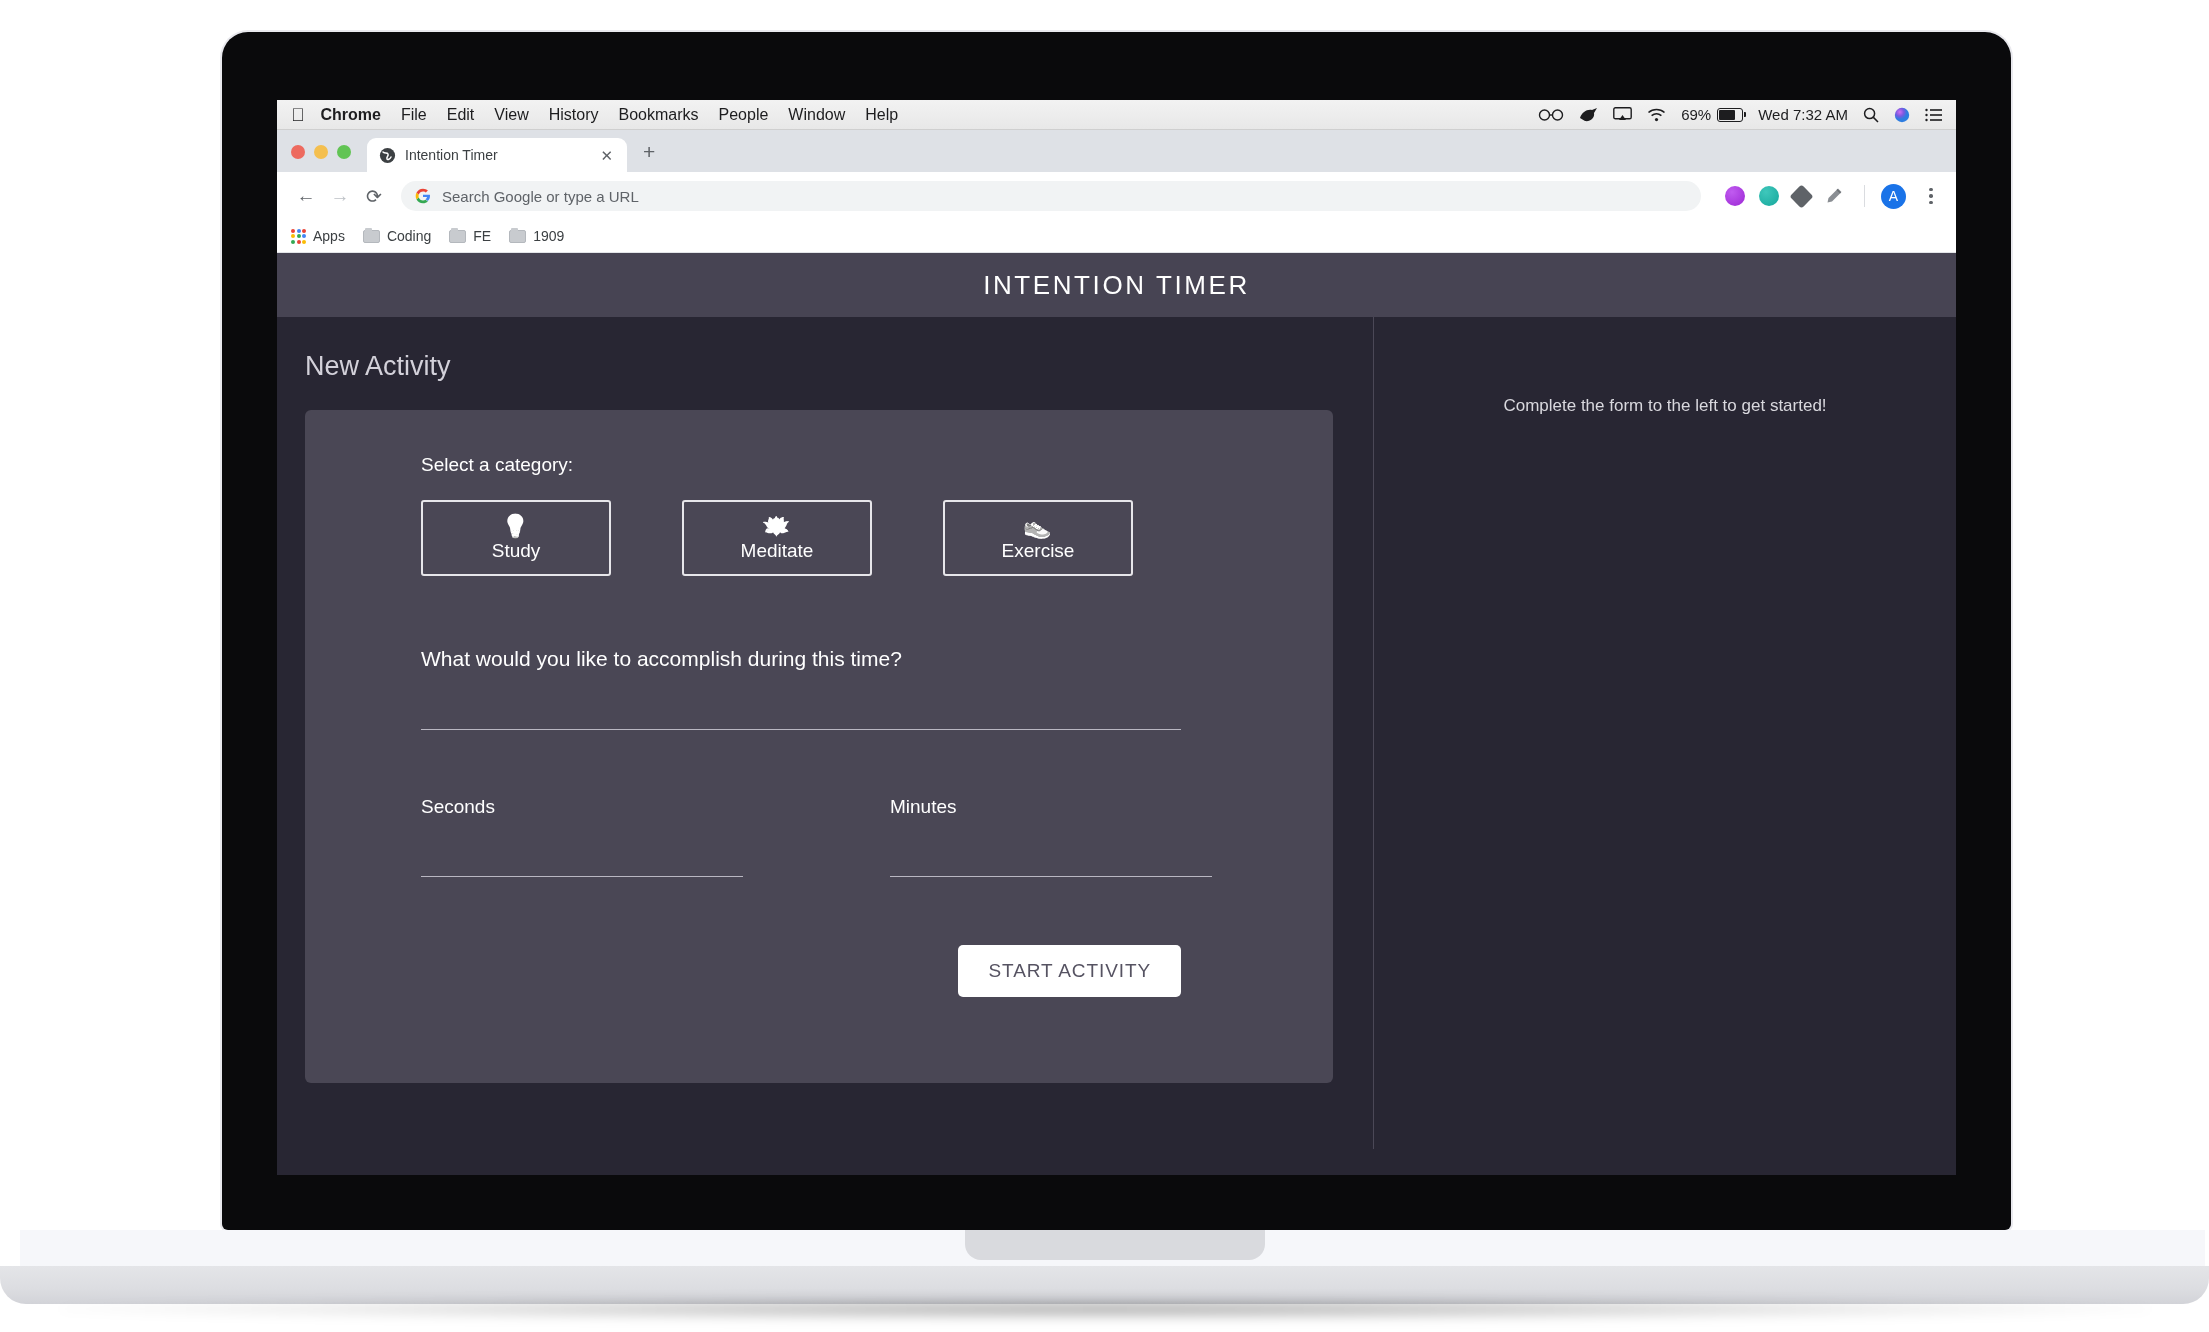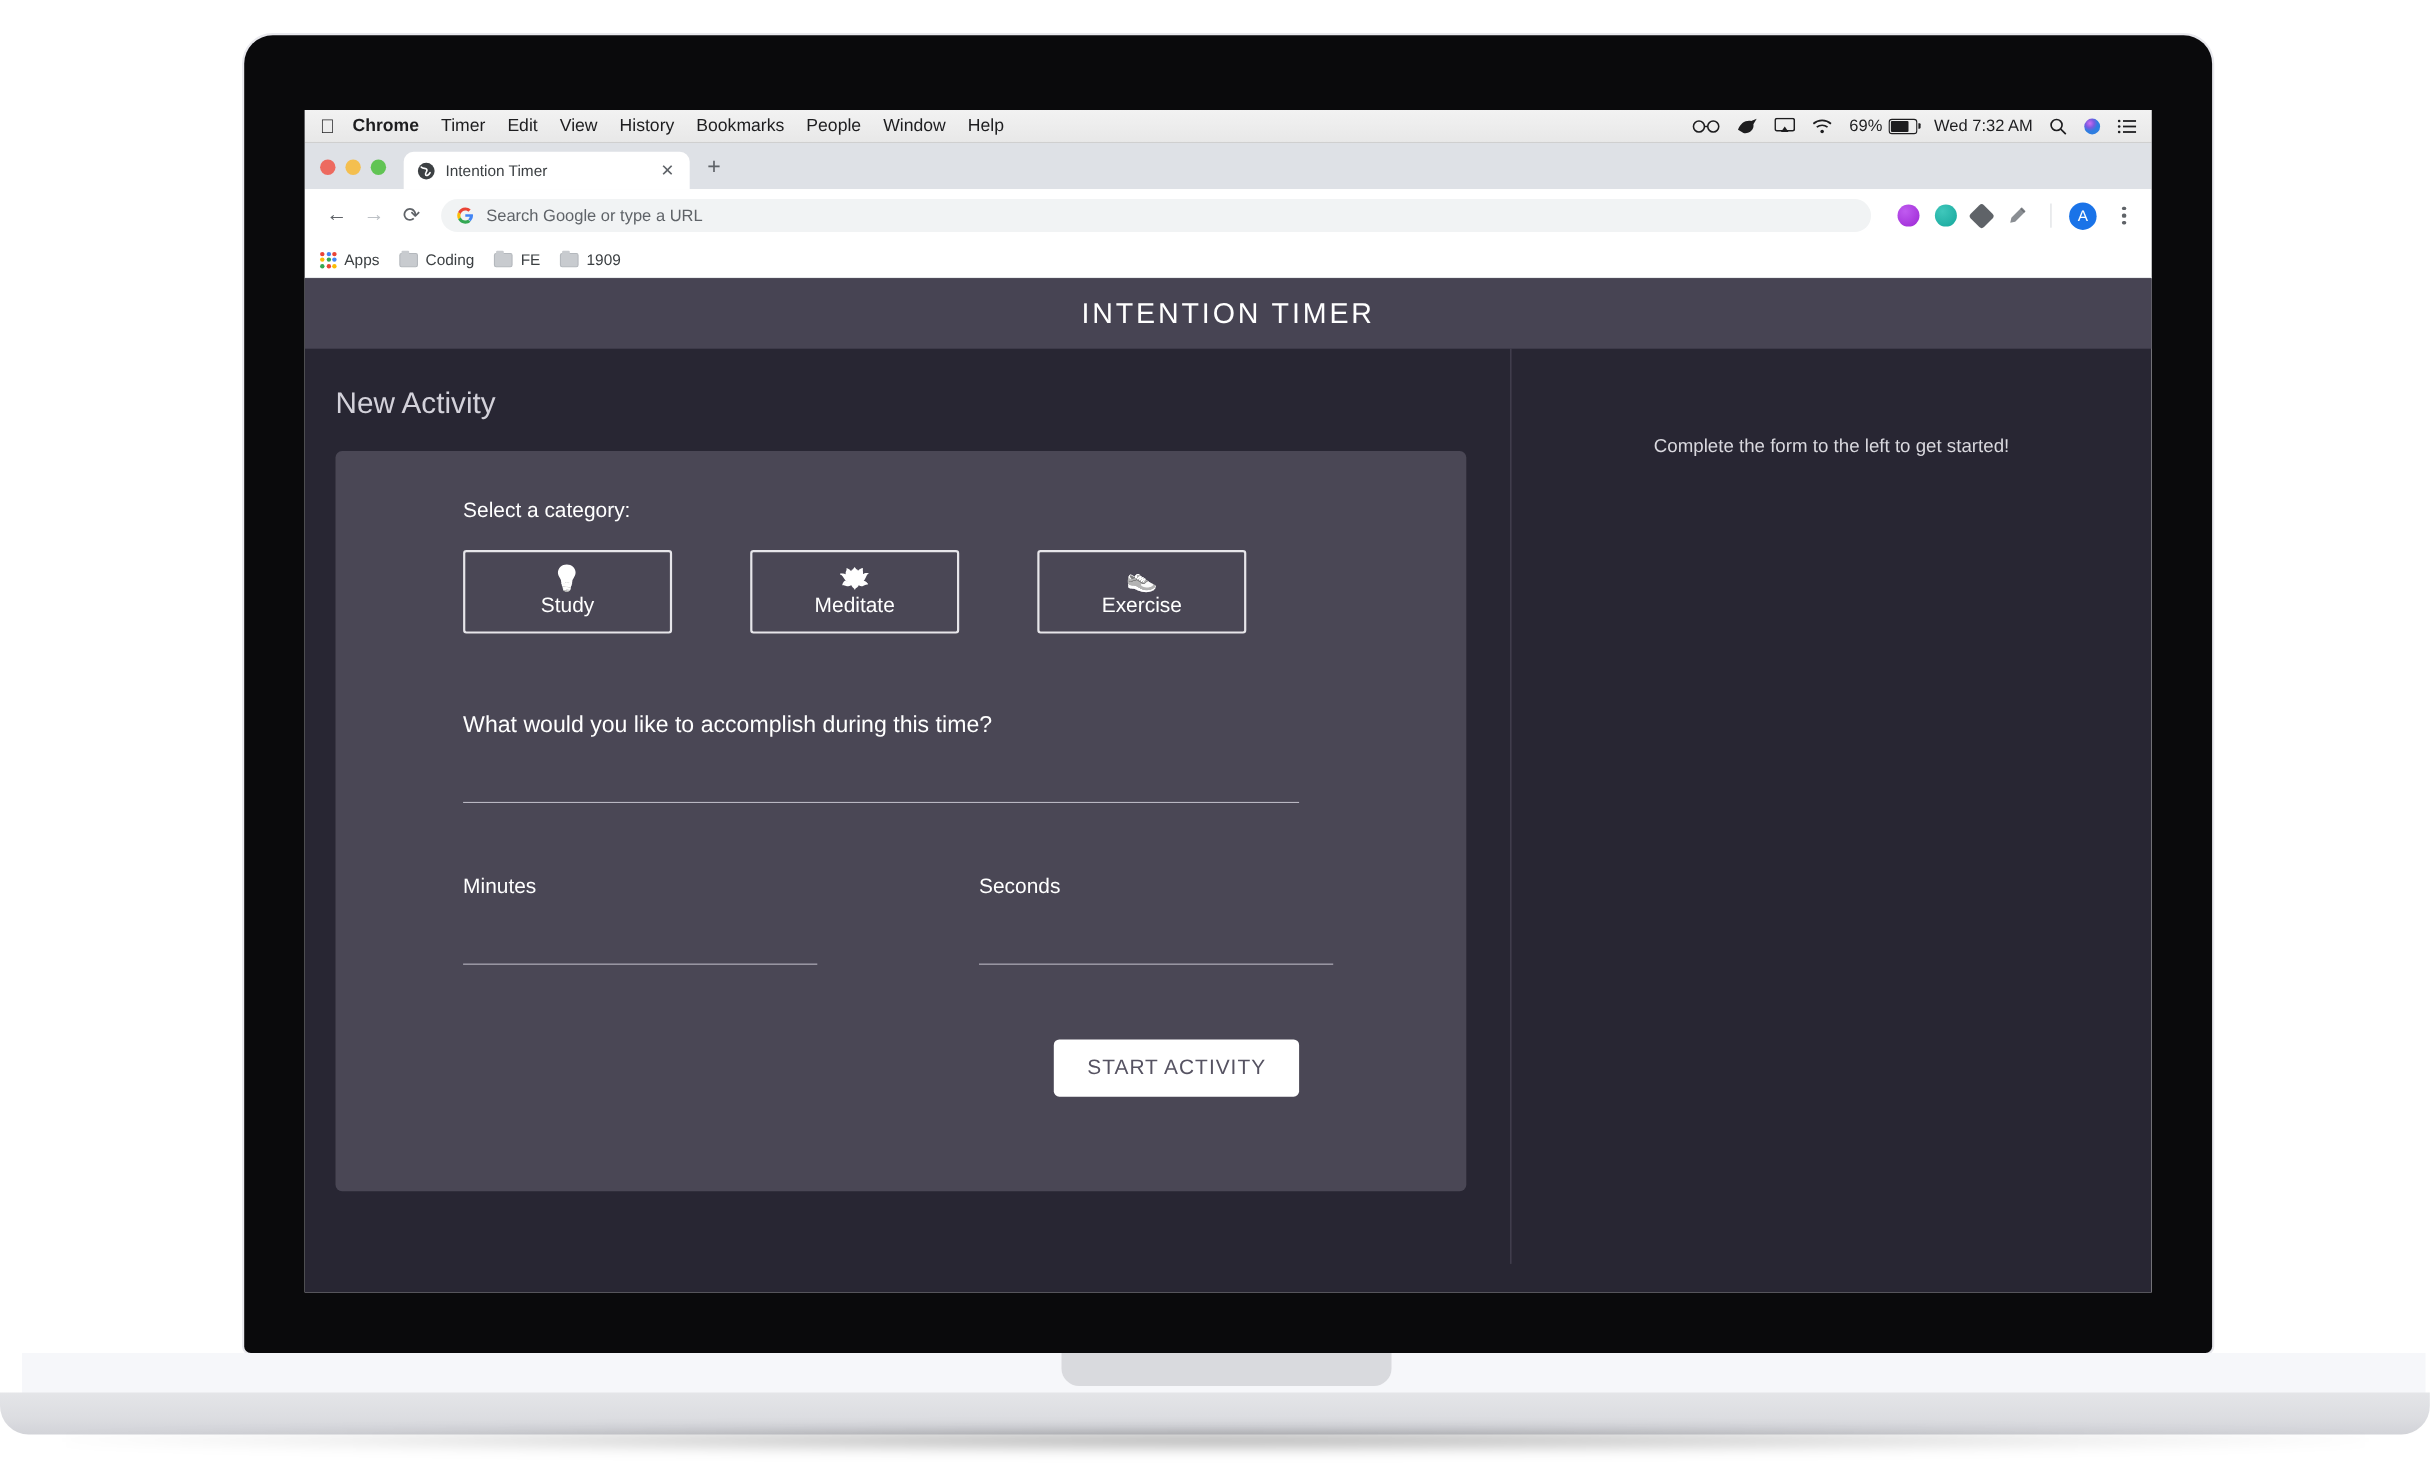--- a/index.html
+++ b/index.html
@@ -458,21 +458,21 @@
   <div class="laptop-base"></div>
   <div class="laptop-notch"></div>
   <div class="laptop-base-lip"></div>
   <div class="laptop-shadow"></div>
 
   <div class="viewport">
 
     <div class="menubar">
       <span class="apple"></span>
       <span class="mi bold">Chrome</span>
-      <span class="mi">Timer</span>
+      <span class="mi">File</span>
       <span class="mi">Edit</span>
       <span class="mi">View</span>
       <span class="mi">History</span>
       <span class="mi">Bookmarks</span>
       <span class="mi">People</span>
       <span class="mi">Window</span>
       <span class="mi">Help</span>
       <span class="spacer"></span>
 
       <span class="right-item">
@@ -647,25 +647,25 @@
                 <span class="cat-emoji">👟</span>
                 <span class="cat-label">Exercise</span>
               </button>
             </div>
 
             <p class="q-label">What would you like to accomplish during this time?</p>
             <input class="underline-input" type="text" value="" style="">
 
             <div class="time-row">
               <div class="time-group">
-                <span class="time-label">Minutes</span>
+                <span class="time-label">Seconds</span>
                 <input class="time-input" type="text" value="" style="">
               </div>
               <div class="time-group">
-                <span class="time-label">Seconds</span>
+                <span class="time-label">Minutes</span>
                 <input class="time-input" type="text" value="" style="">
               </div>
             </div>
 
             <div class="submit-row">
               <button class="start-btn">START ACTIVITY</button>
             </div>
           </div>
         </div>
 

